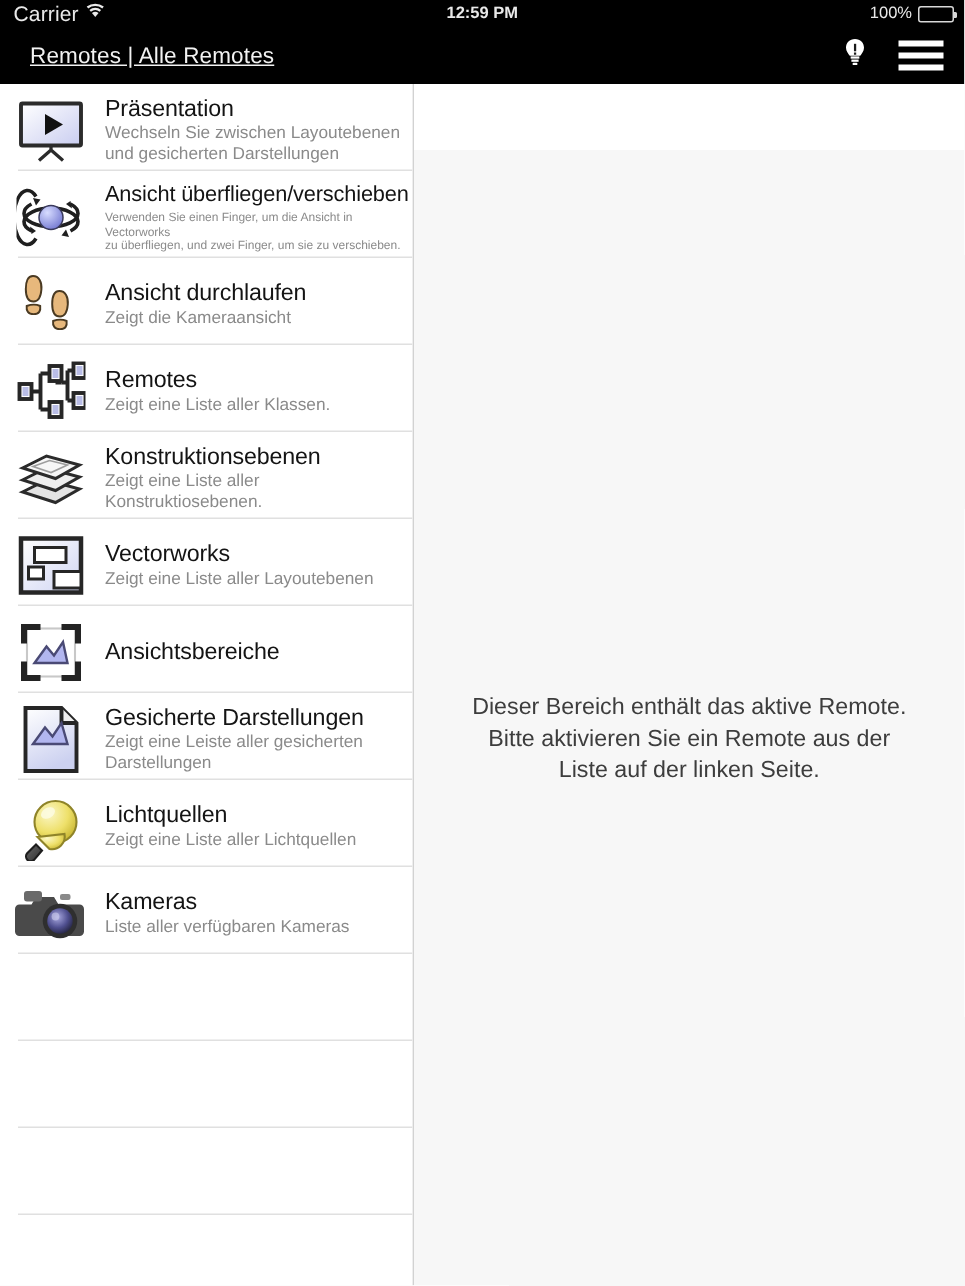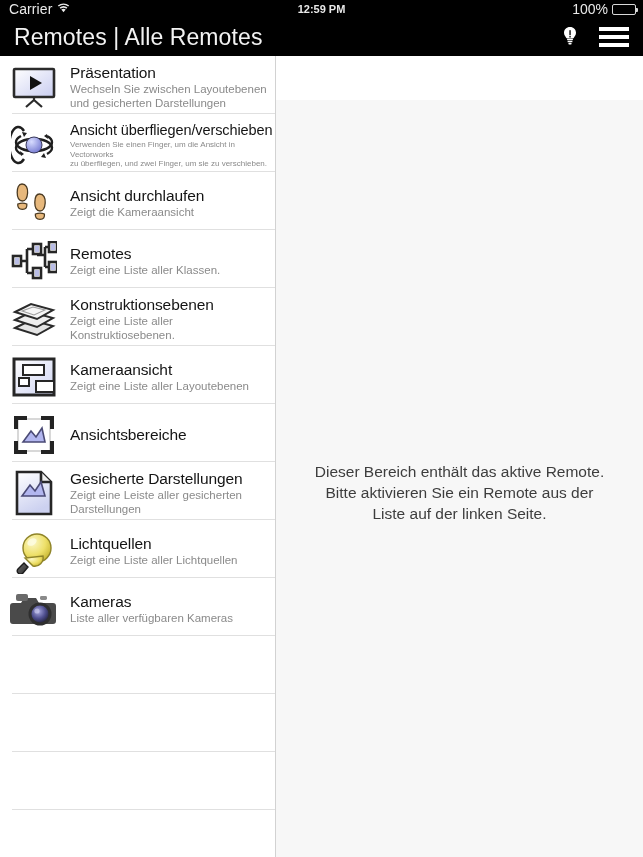--- a/index.html
+++ b/index.html
@@ -50,21 +50,21 @@
     line-height: 18px;
   }
   .sb-right {
     position: absolute;
     right: 7px; top: 0;
     display: flex;
     align-items: center;
     gap: 4px;
     height: 18px;
   }
-  .sb-battpct { font-size: 14px; }
+  .sb-battpct { font-size: 11px; }
   .batt {
     position: relative;
     width: 24px; height: 11px;
     border: 1px solid #d8d8d8;
     border-radius: 2px;
     box-sizing: border-box;
     padding: 1px;
   }
   .batt::after {
     content: "";
@@ -82,25 +82,26 @@
 
   
   .navbar {
     position: relative;
     height: 38px;
     background: #000;
     display: flex;
     align-items: center;
   }
   .nav-title {
-    margin-left: 14px;
+    margin-left: 20px;
     color: #f2f2f2;
-    font-size: 23px;
+    font-size: 15px;
     font-weight: 400;
     letter-spacing: .1px;
+    text-decoration: underline;
   }
   .nav-actions {
     position: absolute;
     right: 8px;
     top: 0;
     height: 38px;
     display: flex;
     align-items: center;
     gap: 16px;
   }
@@ -379,21 +380,21 @@
                   <stop offset="1" stop-color="#cfd4f2"></stop>
             </linearGradient>
               </defs>
             <rect x="2" y="2" width="40" height="36" fill="url(#gSheet)" stroke="#262626" stroke-width="3"></rect>
             <rect x="11" y="8" width="21" height="10" fill="#fff" stroke="#262626" stroke-width="2"></rect>
             <rect x="7" y="21" width="10" height="8" fill="#fff" stroke="#262626" stroke-width="2"></rect>
             <rect x="24" y="24" width="18" height="11" fill="#fff" stroke="#262626" stroke-width="2"></rect>
           </svg>
         </div>
         <div class="row-text">
-          <div class="row-title">Kameraansicht</div>
+          <div class="row-title">Vectorworks</div>
           <div class="row-sub">Zeigt eine Liste aller Layoutebenen</div>
         </div>
       </div>
 
       <div class="row">
         <div class="row-icon">
           <svg width="44" height="42" viewBox="0 0 44 42">
             <rect x="6" y="5" width="32" height="32" fill="#fff" stroke="#c8c8c8" stroke-width="1.4"></rect>
             <path d="M11 28 L19 17 L24 23 L30 14 L33 28 Z" fill="#b2b6ef" stroke="#4a4a75" stroke-width="1.6"></path>
             <g fill="#232323">

